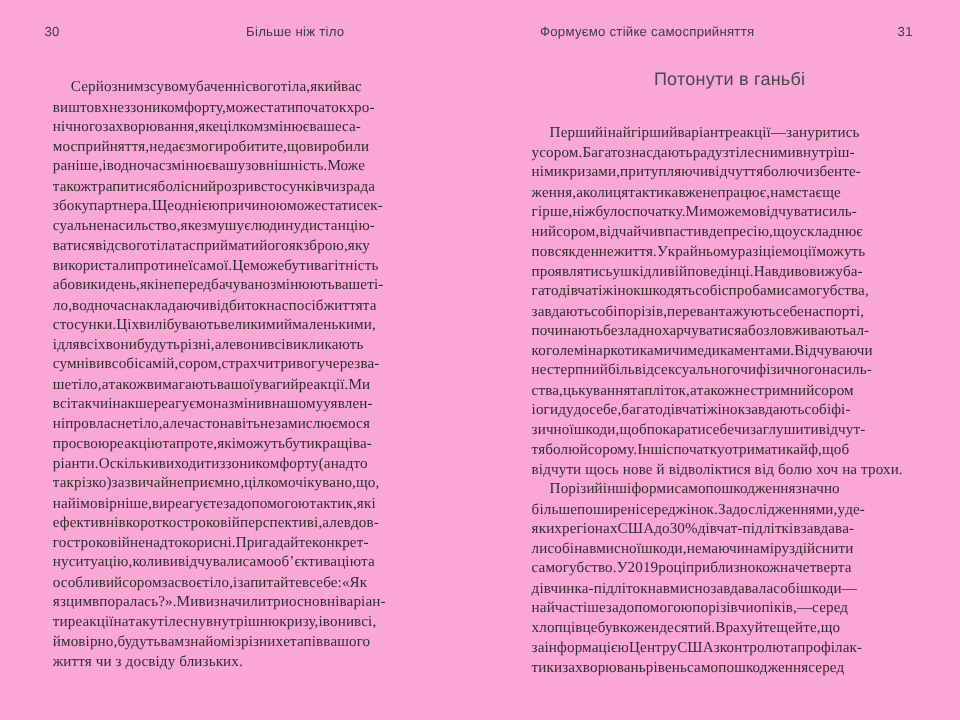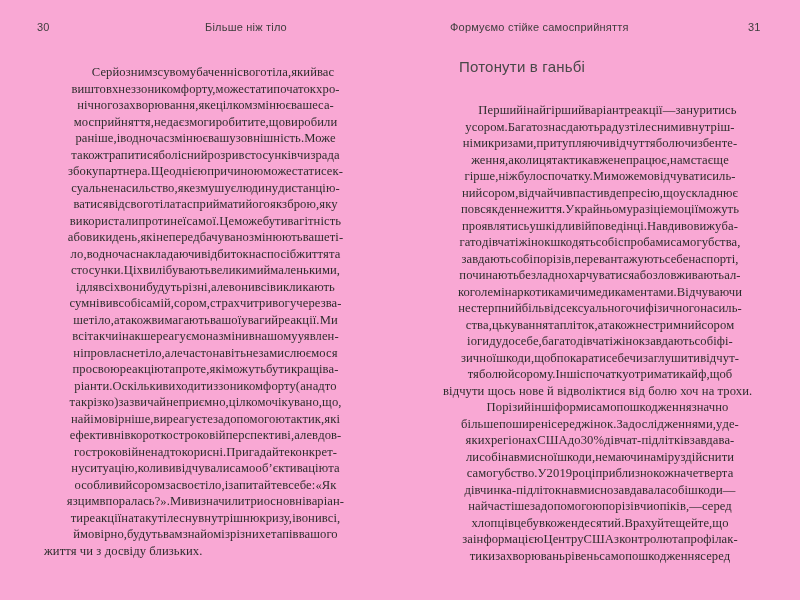--- a/index.html
+++ b/index.html
@@ -26,29 +26,29 @@
 
   
   .col { position: absolute; color: #2e2e2e; }
   .col-left  { left: 44px;  top: 64px; width: 323px; }
   .col-right { left: 443px; top: 58px; width: 314px; }
 
   .section-heading {
     font-family: "Liberation Sans", sans-serif;
     font-size: 15px; font-weight: 500; color: #484848;
     letter-spacing: 0.2px;
-    margin: 0 0 26px 16px; line-height: 18px;
+    margin: 0 0 26px 16px; line-height: 18px; text-align: center;
   }
 
   .tline {
     height: 16.5px; line-height: 16.5px;
     font-size: 12.6px; letter-spacing: 0.1px;
     white-space: nowrap;
   }
-  .tline.just { display: flex; justify-content: center; }
+  .tline.just { display: flex; justify-content: flex-start; }
   .tline.just span { display: inline-block; }
   .tline.ind { padding-left: 15px; }
 </style>
 </head>
 <body>
 
 <div class="spread">
 
   <div class="runhead">
     <span class="pagenum-left">30</span>

